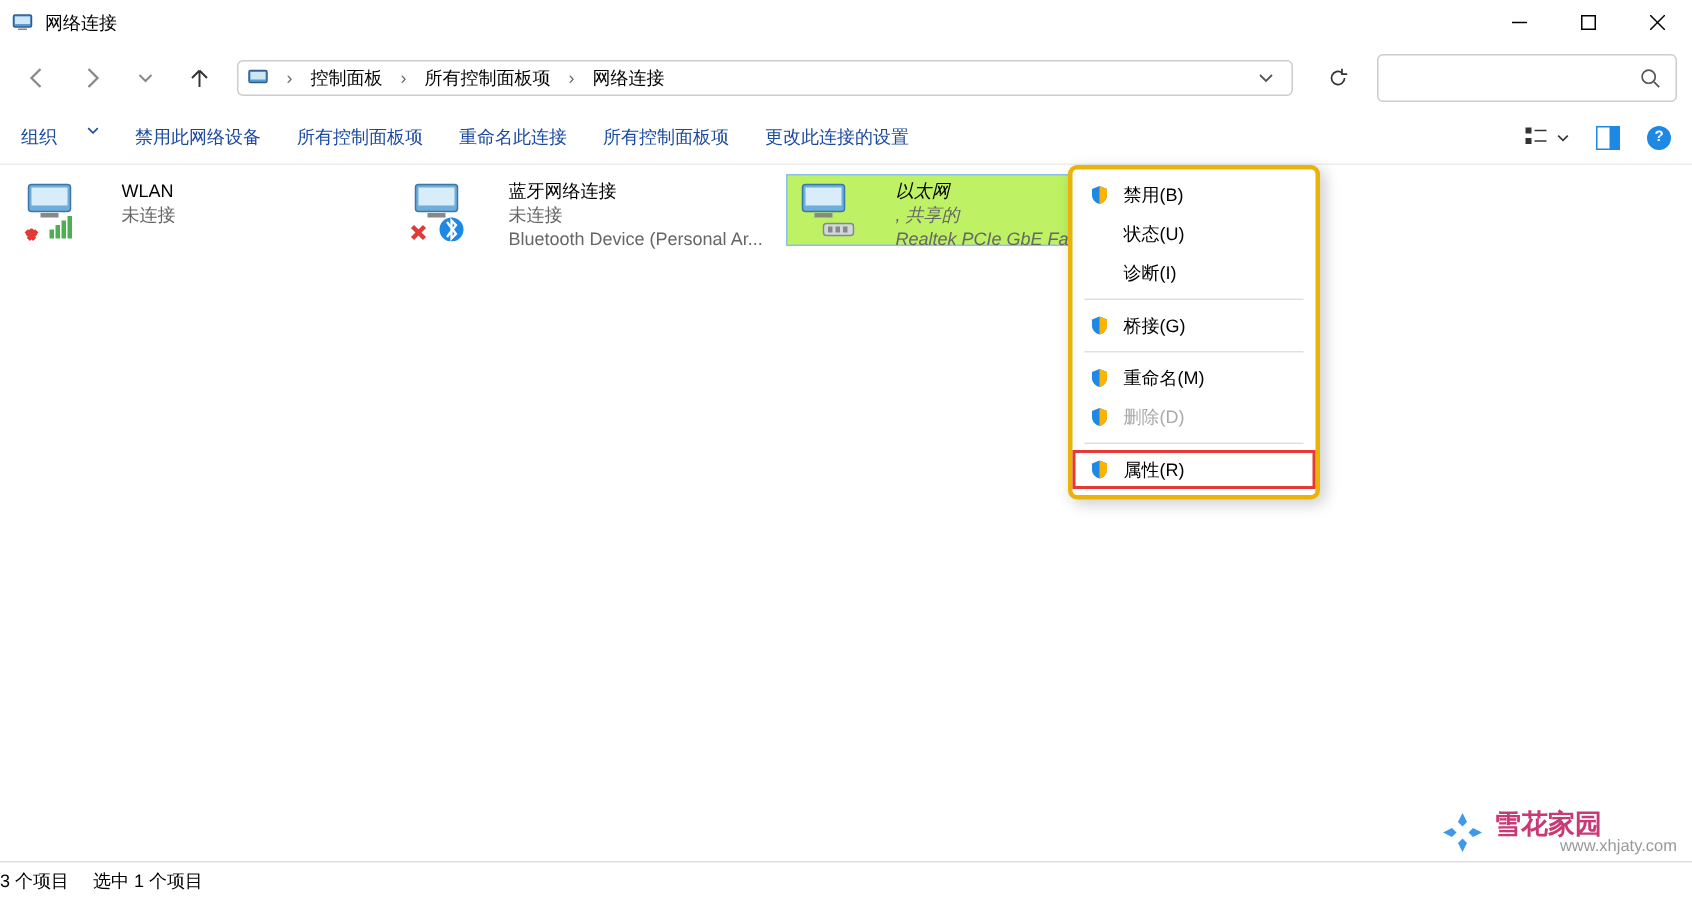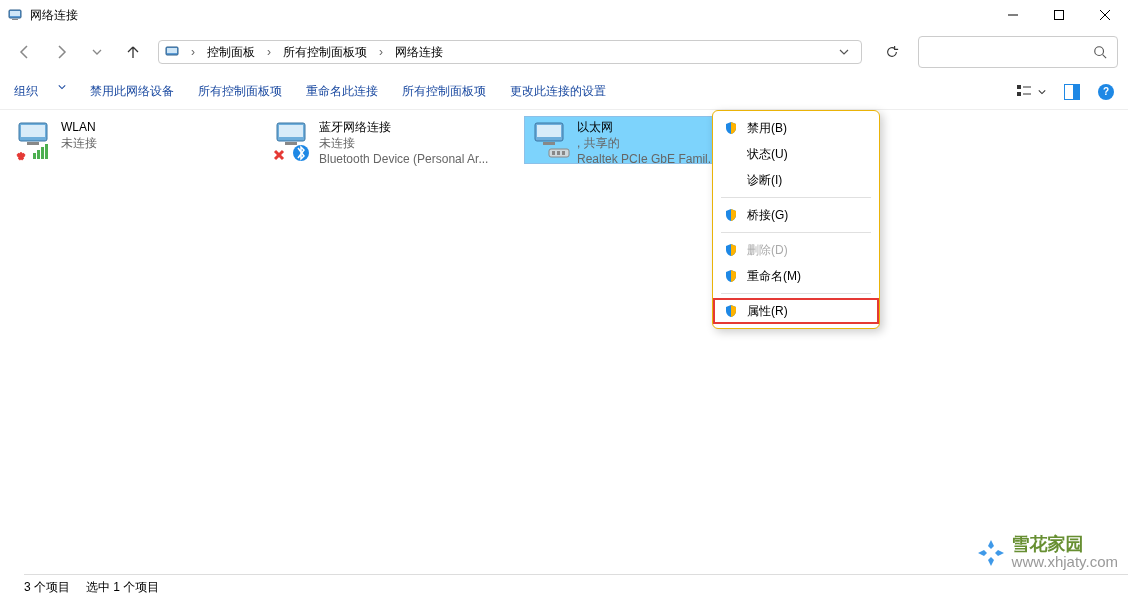--- a/index.html
+++ b/index.html
@@ -23,41 +23,41 @@
   .search-box { width:200px; height:32px; border:1px solid #ccc; border-radius:4px; display:flex; align-items:center; justify-content:flex-end; padding-right:10px; color:#555; }
 
   .toolbar { height:36px; display:flex; align-items:center; padding:0 14px; gap:24px; border-bottom:1px solid #eee; }
   .toolbar .tb-item { color:#1a49a0; }
   .toolbar .tb-item.first { display:flex; align-items:flex-start; gap:20px; }
   .toolbar .right { margin-left:auto; display:flex; align-items:center; gap:18px; }
   .toolbar .right .view-icon { width:16px; height:16px; display:block; }
   .toolbar .right .help { width:16px; height:16px; background:#1e88e5; border-radius:50%; color:#fff; display:flex; align-items:center; justify-content:center; font-size:10px; font-weight:bold; }
 
   .content { position:relative; height:calc(600px - 30px - 44px - 36px - 26px); padding:6px 8px; display:flex; gap:8px; align-items:flex-start; }
-  .conn-item { width:250px; height:48px; display:flex; align-items:flex-start; gap:0; padding:2px 4px; border:1px solid transparent; }
-  .conn-item.selected { background:#7dd3fc; border:1px solid #8cc0e8; }
+  .conn-item { width:250px; height:48px; display:flex; align-items:flex-start; gap:20px; padding:2px 4px; border:1px solid transparent; }
+  .conn-item.selected { background:#bef264; border:1px solid #8cc0e8;font-style:italic; }
   .conn-icon { width:48px; height:42px; display:flex; align-items:center; justify-content:center; position:relative; }
   .conn-text { display:flex; flex-direction:column; line-height:1.35; overflow:hidden; }
   .conn-text .l1 { color:#000; }
   .conn-text .l2 { color:#666; }
   .conn-text .l3 { color:#666; white-space:nowrap; overflow:hidden; text-overflow:ellipsis; max-width:190px; }
 
-  .ctx-menu { position:absolute; left:712px; top:0; width:168px; background:#fff; border:1px solid #eab308; border-radius:6px; box-shadow:3px 3px 10px rgba(0,0,0,0.2); padding:4px 0; z-index:10; }
+  .ctx-menu { position:absolute; left:712px; top:0; width:168px; background:#fff; border:3px solid #eab308; border-radius:6px; box-shadow:3px 3px 10px rgba(0,0,0,0.2); padding:4px 0; z-index:10; }
   .ctx-item { height:26px; display:flex; align-items:center; gap:8px; padding:0 10px; }
   .ctx-item.disabled span { color:#aaa; }
   .ctx-item.highlight { outline:2px solid #e53935; outline-offset:-2px; }
   .ctx-sep { height:1px; background:#e0e0e0; margin:4px 8px; }
   .ctx-icon { width:16px; height:16px; display:flex; align-items:center; justify-content:center; }
   .ctx-item .pad { width:16px; }
 
-  .statusbar { position:absolute; bottom:0; left:0; right:0; height:26px; border-top:1px solid #ddd; display:flex; align-items:center; padding:0 0; gap:16px; color:#000;margin-left:24px; }
+  .statusbar { position:absolute; bottom:0; left:0; right:0; height:26px; border-top:1px solid #ddd; display:flex; align-items:center; padding:0 0; gap:16px; color:#000; }
 
   .watermark { position:absolute; right:10px; bottom:30px; display:flex; align-items:center; gap:6px; opacity:0.85; z-index:20; }
-  .watermark .name { font-size:18px; font-weight:bold; color:#4d7c0f; line-height:1; }
-  .watermark .url { font-size:15px; color:#888; }
+  .watermark .name { font-size:18px; font-weight:bold; color:#be185d; line-height:1; }
+  .watermark .url { font-size:11px; color:#888;margin-left:44px; }
 
   svg { display:block; }
 </style>
 </head>
 <body>
 
 <div class="titlebar">
   <span class="app-icon">
     <svg viewBox="0 0 16 16">
         <rect x="1" y="3" width="12" height="8" rx="1" fill="#5b9bd5" stroke="#2e5f8a"></rect>
@@ -261,37 +261,37 @@
     <div class="ctx-item">
       <span class="ctx-icon">
           <svg width="14" height="14" viewBox="0 0 14 14">
             <path d="M7 1 L12 3 V7 C12 10 9.5 12.5 7 13 C4.5 12.5 2 10 2 7 V3 Z" fill="#1e88e5"></path>
             <path d="M7 1 L12 3 V7 C12 10 9.5 12.5 7 13 Z" fill="#ffb300"></path>
           </svg>
         </span>
       <span>桥接(G)</span>
     </div>
     <div class="ctx-sep"></div>
+    <div class="ctx-item">
+      <span class="ctx-icon">
+          <svg width="14" height="14" viewBox="0 0 14 14">
+            <path d="M7 1 L12 3 V7 C12 10 9.5 12.5 7 13 C4.5 12.5 2 10 2 7 V3 Z" fill="#1e88e5"></path>
+            <path d="M7 1 L12 3 V7 C12 10 9.5 12.5 7 13 Z" fill="#ffb300"></path>
+          </svg>
+        </span>
+      <span>重命名(M)</span>
+    </div>
     <div class="ctx-item disabled">
       <span class="ctx-icon">
           <svg width="14" height="14" viewBox="0 0 14 14">
             <path d="M7 1 L12 3 V7 C12 10 9.5 12.5 7 13 C4.5 12.5 2 10 2 7 V3 Z" fill="#1e88e5"></path>
             <path d="M7 1 L12 3 V7 C12 10 9.5 12.5 7 13 Z" fill="#ffb300"></path>
           </svg>
         </span>
       <span>删除(D)</span>
-    </div>
-    <div class="ctx-item">
-      <span class="ctx-icon">
-          <svg width="14" height="14" viewBox="0 0 14 14">
-            <path d="M7 1 L12 3 V7 C12 10 9.5 12.5 7 13 C4.5 12.5 2 10 2 7 V3 Z" fill="#1e88e5"></path>
-            <path d="M7 1 L12 3 V7 C12 10 9.5 12.5 7 13 Z" fill="#ffb300"></path>
-          </svg>
-        </span>
-      <span>重命名(M)</span>
     </div>
     <div class="ctx-sep"></div>
     <div class="ctx-item highlight">
       <span class="ctx-icon">
           <svg width="14" height="14" viewBox="0 0 14 14">
             <path d="M7 1 L12 3 V7 C12 10 9.5 12.5 7 13 C4.5 12.5 2 10 2 7 V3 Z" fill="#1e88e5"></path>
             <path d="M7 1 L12 3 V7 C12 10 9.5 12.5 7 13 Z" fill="#ffb300"></path>
           </svg>
         </span>
       <span>属性(R)</span>

